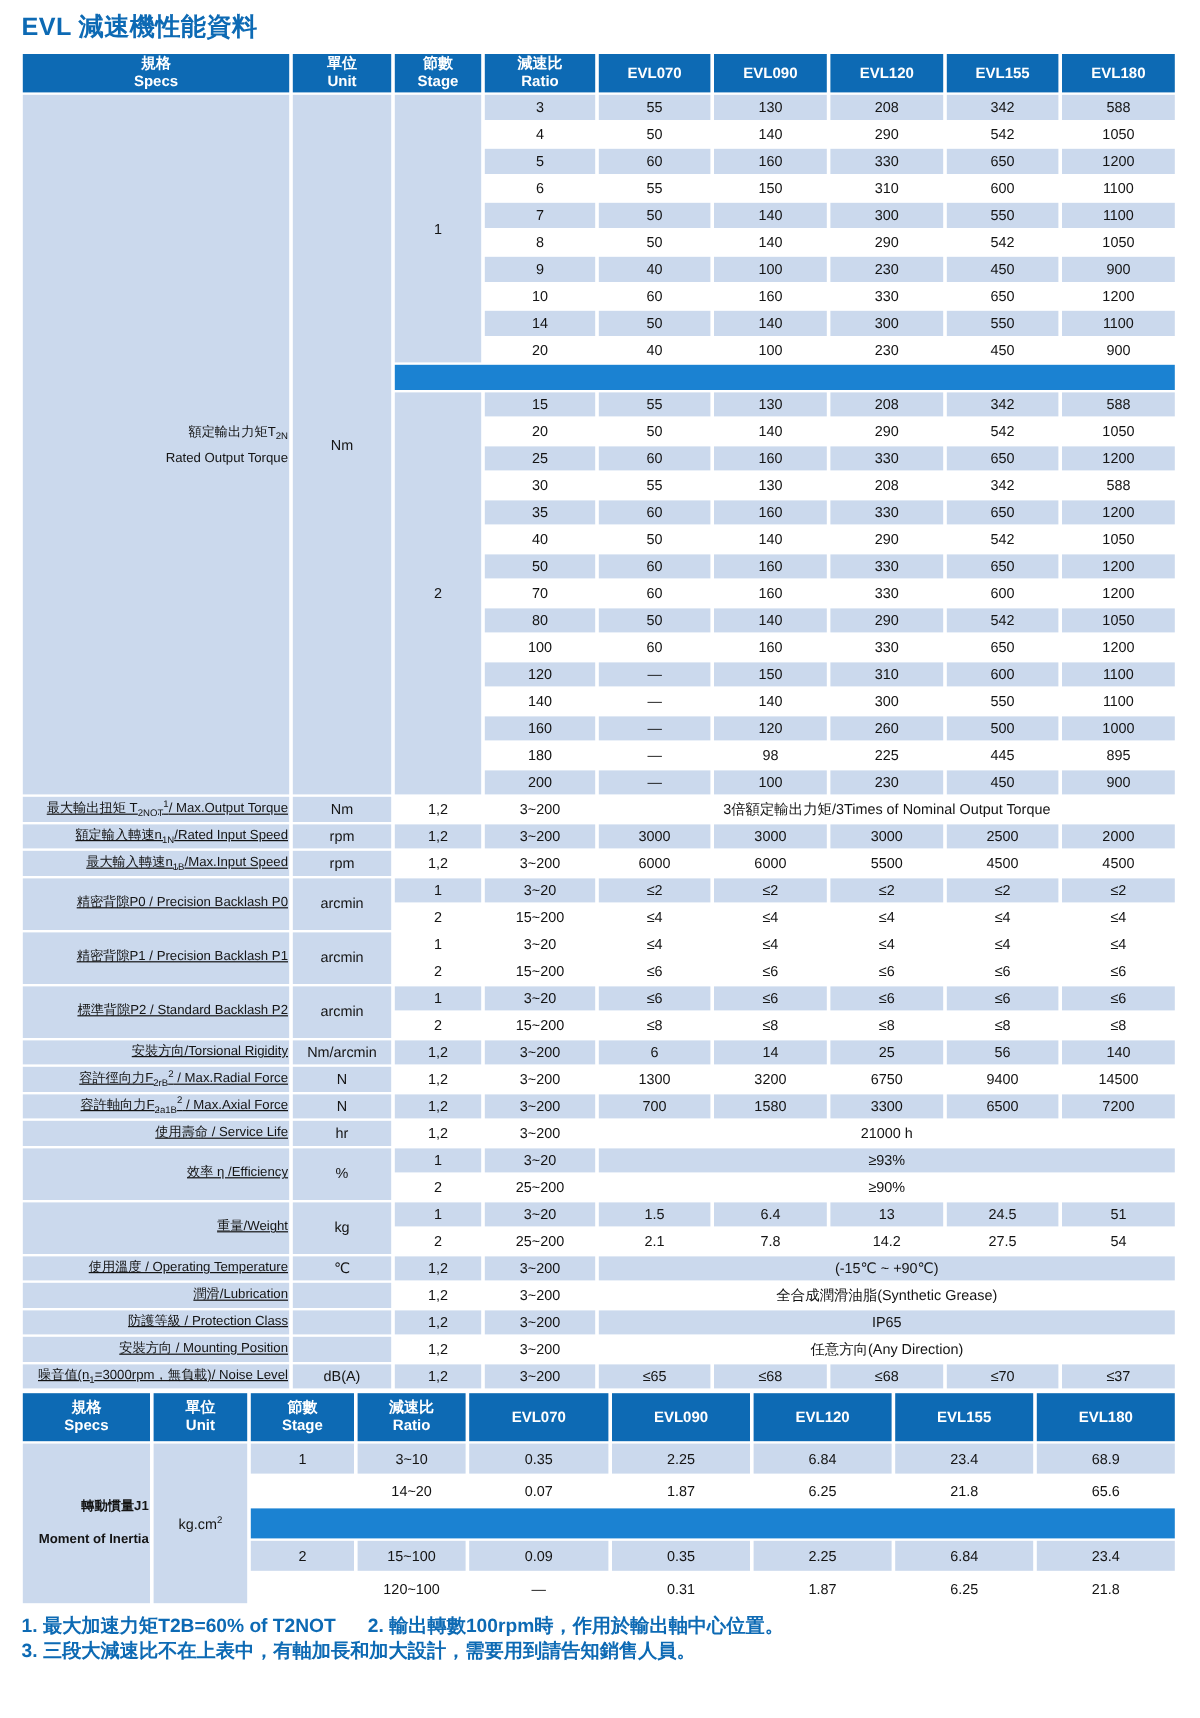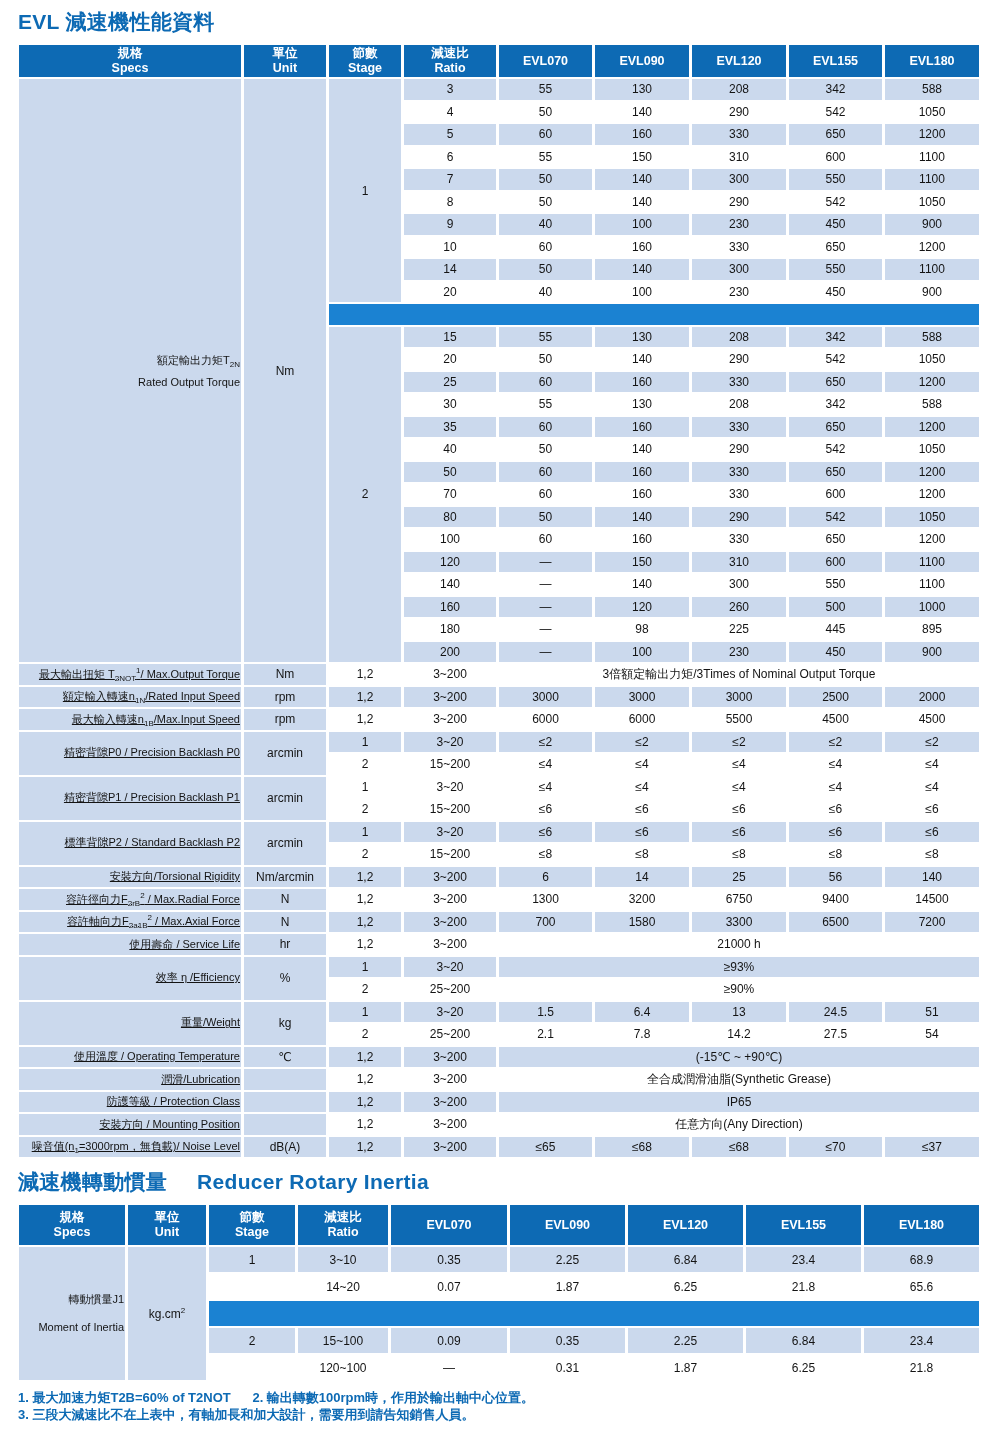--- a/index.html
+++ b/index.html
@@ -30,27 +30,27 @@
   #specTable th.head{height:30px;}
   #inertiaTable th.head{height:40px;}
   td{font-size:12px;text-align:center;padding:0;}
   #specTable td{height:20.5px;}
   #inertiaTable td{height:25px;}
   th.specs-cell{
     font-weight:normal;text-align:right;padding-left:8px;
     font-size:11px;line-height:2.0;
   }
   th.specs-cell.prop{line-height:1.2;text-decoration:underline;}
-  th.specs-cell.inertia{line-height:2.5;font-size:11px;}
+  th.specs-cell.inertia{line-height:2.5;font-size:11px;font-weight:bold;}
   .shade{background:var(--lt);}
   tr.sep-row td.sep{height:3px;background:var(--line);line-height:0;padding:0;}
   sub,sup{font-size:8px;line-height:0;}
   .footnotes{margin:8px 0 0 2px;}
   .fn{margin:0;white-space:pre-wrap;}
-  .fn.cn{color:var(--blue);font-weight:bold;font-size:13px;line-height:1.3;}
+  .fn.cn{color:var(--blue);font-weight:bold;font-size:16px;line-height:1.3;}
 </style>
 </head>
 <body>
 
 <div class="page">
 
   <h1 class="title">
     <span>EVL 減速機性能資料</span>
   </h1>
 
@@ -483,24 +483,20 @@
           <td class="ratio-cell shade">3~200</td>
           <td class="val-cell shade">≤65</td>
           <td class="val-cell shade">≤68</td>
           <td class="val-cell shade">≤68</td>
           <td class="val-cell shade">≤70</td>
           <td class="val-cell shade">≤37</td>
         </tr>
       </tbody>
     </table>
 
-  <h1 class="title title2">
-    <span>減速機轉動慣量</span>
-    <span>Reducer Rotary Inertia</span>
-  </h1>
 
   <table id="inertiaTable" class="data-table">
       <colgroup>
         <col style="width: 106px;">
         <col style="width: 78px;">
         <col style="width: 86px;">
         <col style="width: 90px;">
         <col style="width: 116px;">
         <col style="width: 115px;">
         <col style="width: 115px;">

